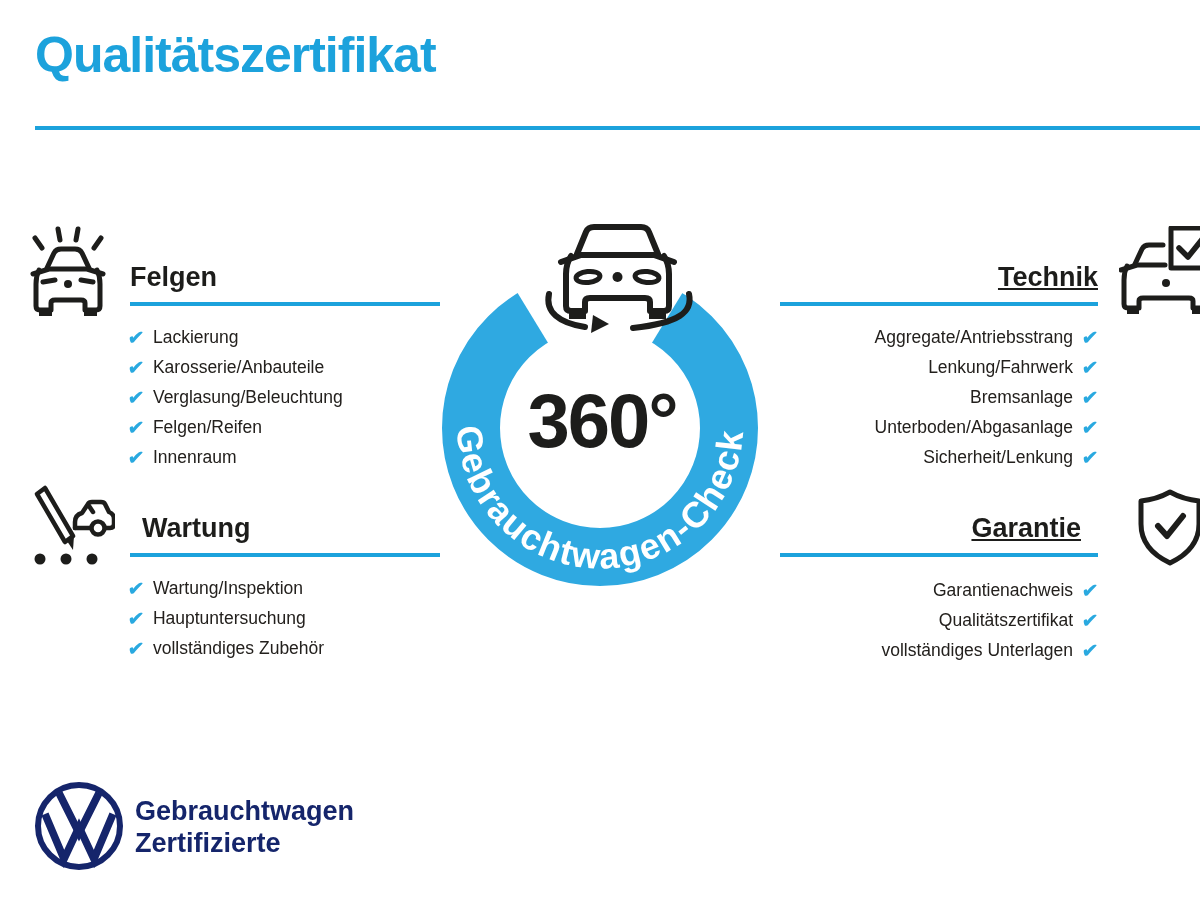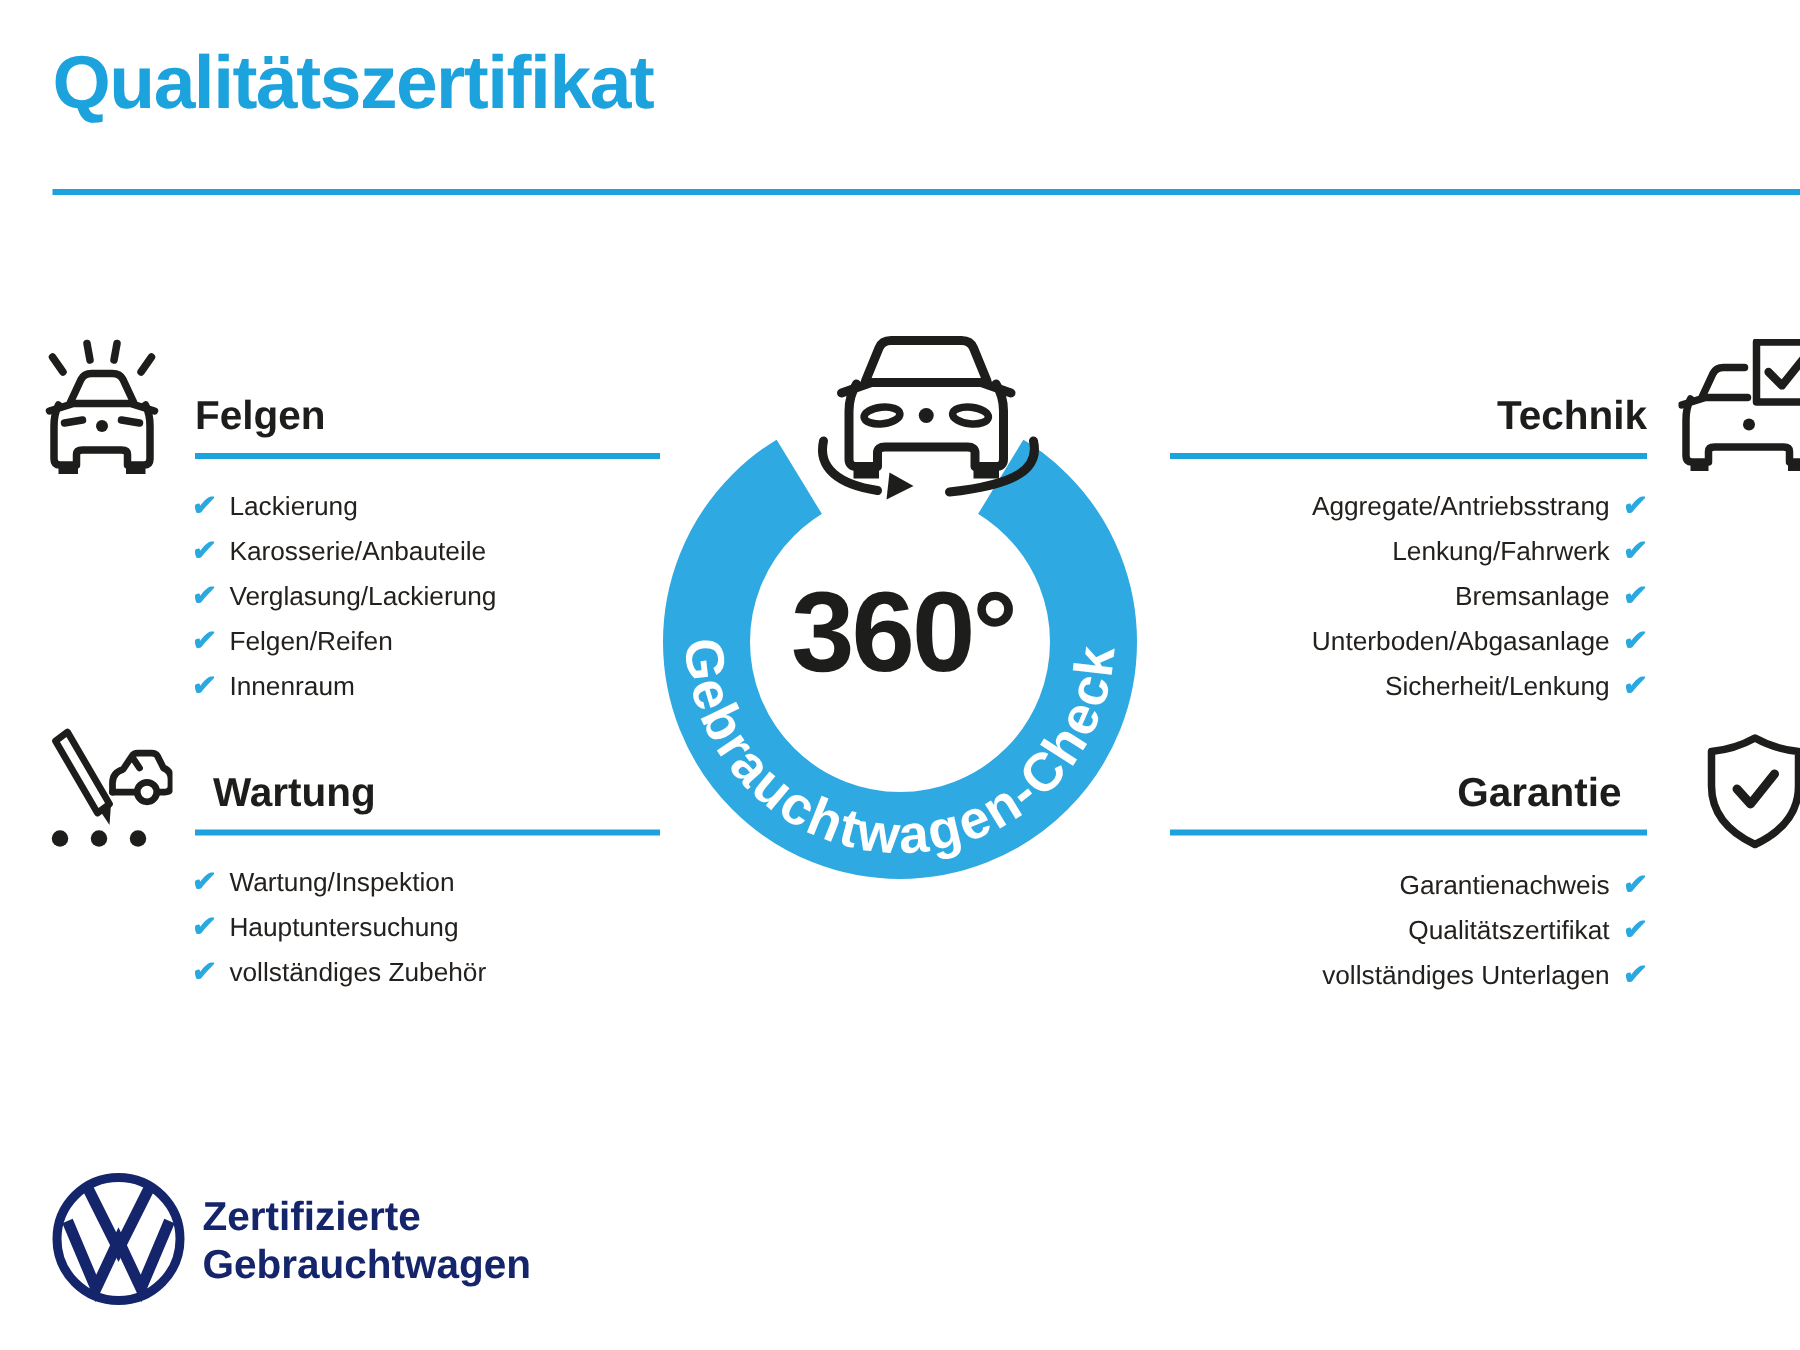--- a/index.html
+++ b/index.html
@@ -6,21 +6,21 @@
   .stage{
     position:relative;width:1200px;height:900px;background:#ffffff;overflow:hidden;
     font-family:"Liberation Sans", sans-serif;color:#1d1d1b;margin-left:25px;
   }
   .title{
     position:absolute;left:10px;top:26px;font-size:50px;font-weight:bold;
     color:#1CA2DC;letter-spacing:-1px;
   }
   .top-rule{position:absolute;left:10px;right:0;top:126px;height:4px;background:#1CA2DC;}
   .section-header{position:absolute;font-size:27px;font-weight:bold;color:#1d1d1b;}
-  .hdr-right{text-align:left;}
+  .hdr-right{text-align:left;text-decoration:underline;}
   .underline{position:absolute;height:4px;background:#1CA2DC;}
   ul.items{position:absolute;list-style:none;margin:0;padding:0;}
   ul.items li{height:30px;display:flex;align-items:center;gap:9px;font-size:17.5px;color:#23201d;}
   ul.items.right li{justify-content:flex-end;}
   .check{color:#29A9E0;font-size:19px;font-weight:bold;line-height:1;transform:skewX(-6deg);}
   .icon-svg{position:absolute;}
   .footer-text{
     position:absolute;left:110px;top:795px;font-size:27px;font-weight:bold;
     color:#15256B;line-height:32px;
   }
@@ -78,21 +78,21 @@
     <li>
         <span class="check">✔</span>
         <span>Lackierung</span>
       </li>
     <li>
         <span class="check">✔</span>
         <span>Karosserie/Anbauteile</span>
       </li>
     <li>
         <span class="check">✔</span>
-        <span>Verglasung/Lackierung</span>
+        <span>Verglasung/Beleuchtung</span>
       </li>
     <li>
         <span class="check">✔</span>
         <span>Felgen/Reifen</span>
       </li>
     <li>
         <span class="check">✔</span>
         <span>Innenraum</span>
       </li>
   </ul>
@@ -184,17 +184,17 @@
         <span class="check">✔</span>
       </li>
   </ul>
 
   <svg class="icon-svg" style="left:8px;top:780px;" width="92" height="92" viewBox="0 0 92 92" fill="none" stroke="#15256B" stroke-linejoin="miter">
     <circle cx="46" cy="46" r="41" stroke-width="6"></circle>
     <path d="M26 13 L46 53 L66 13" stroke-width="7.5"></path>
     <path d="M12 34 L31 79 L46 47 L61 79 L80 34" stroke-width="7.5"></path>
   </svg>
   <div class="footer-text">
+    <div>Gebrauchtwagen</div>
     <div>Zertifizierte</div>
-    <div>Gebrauchtwagen</div>
   </div>
 
 </div>
 
 </body></html>

